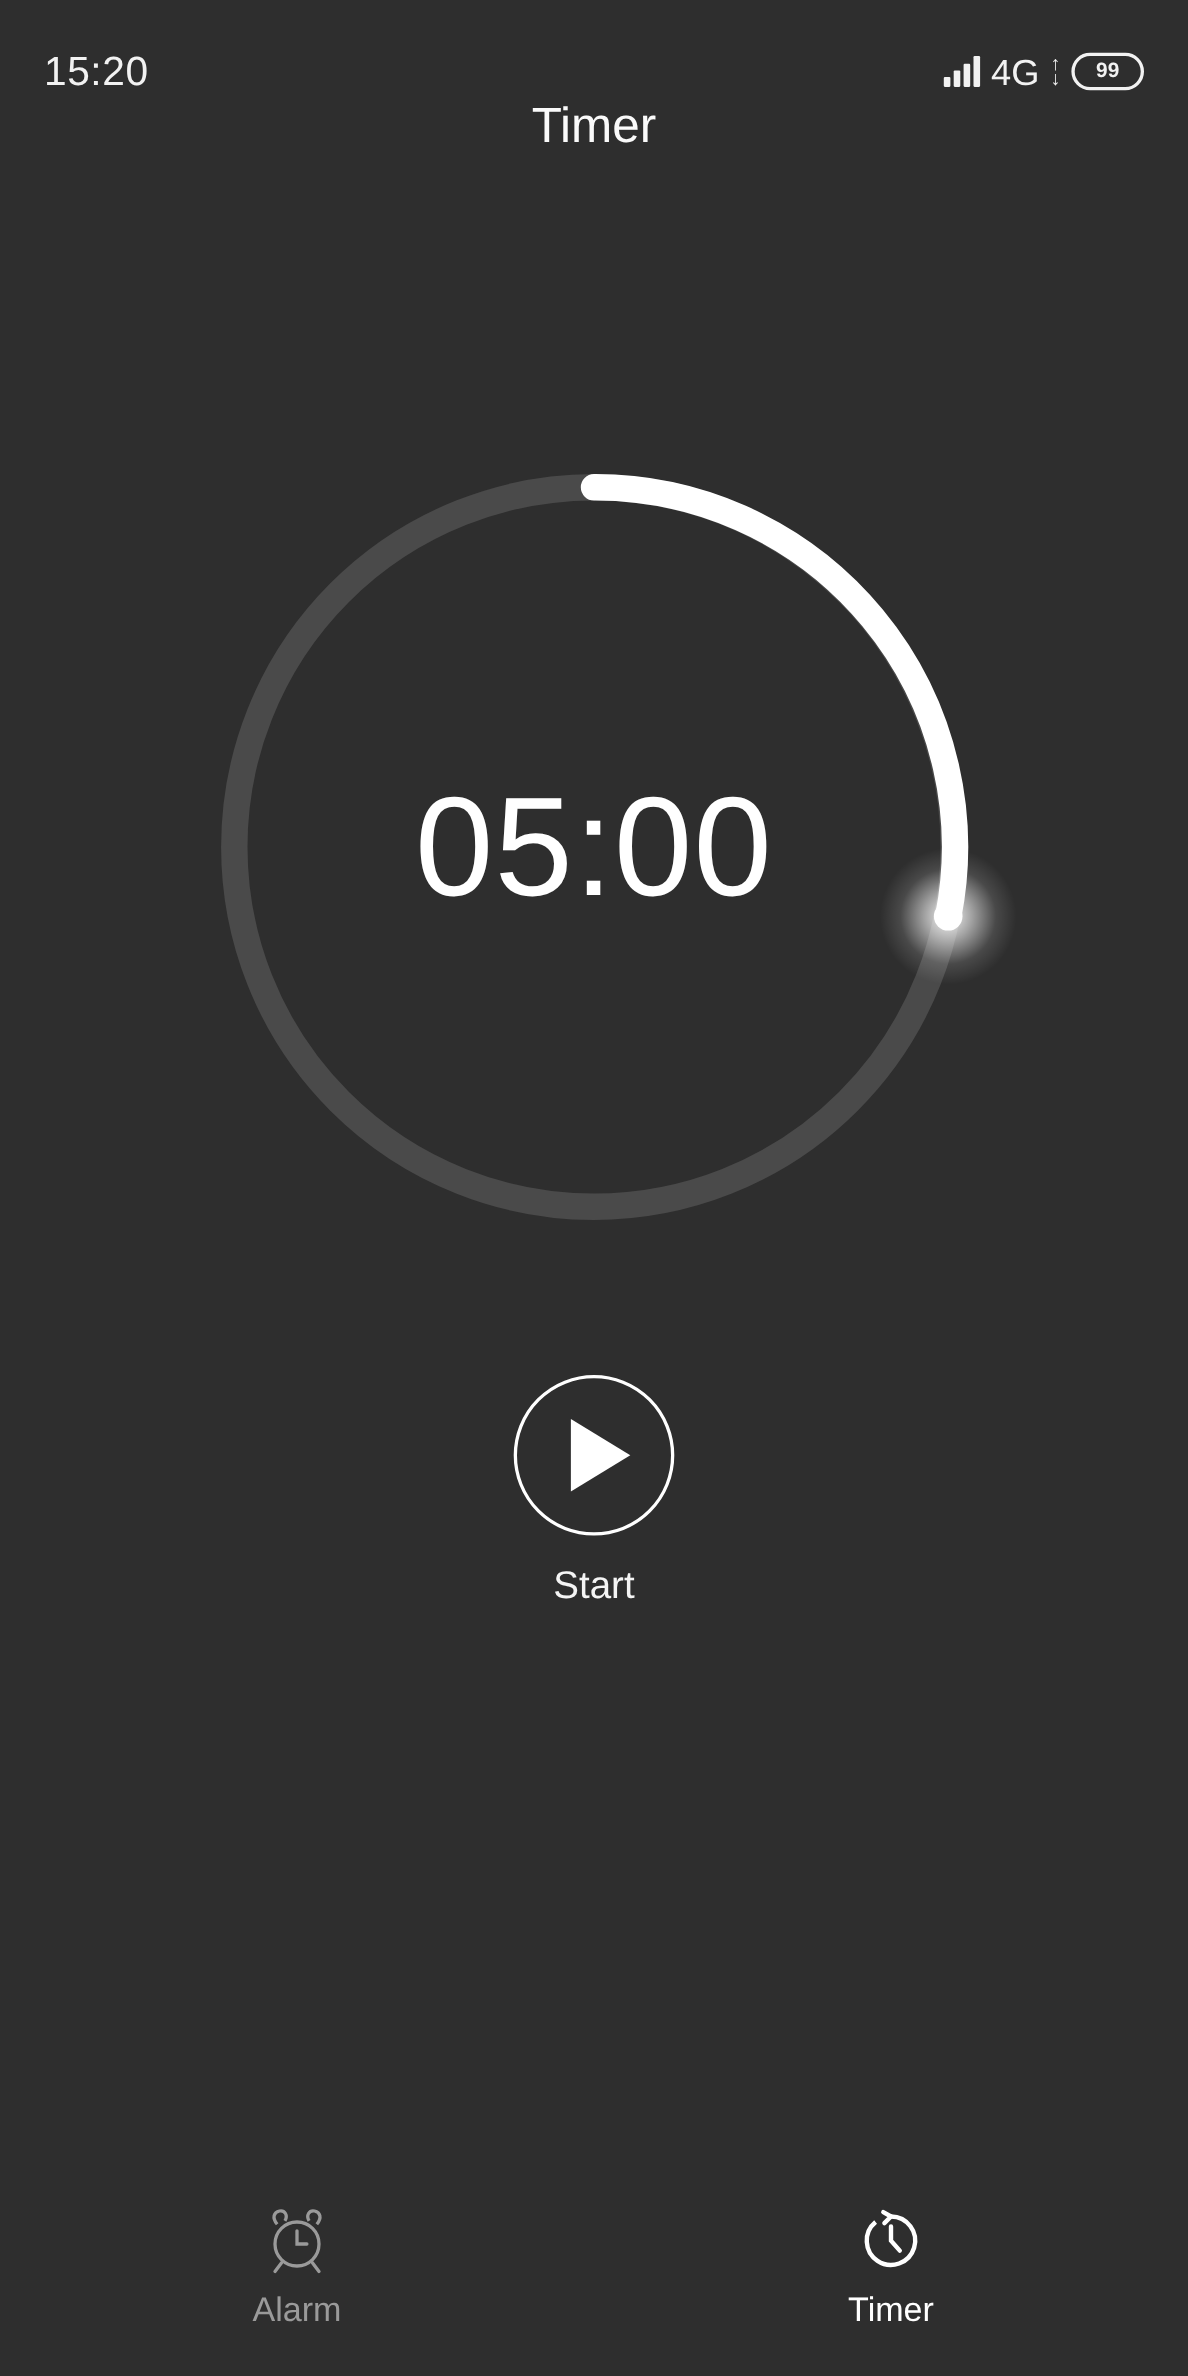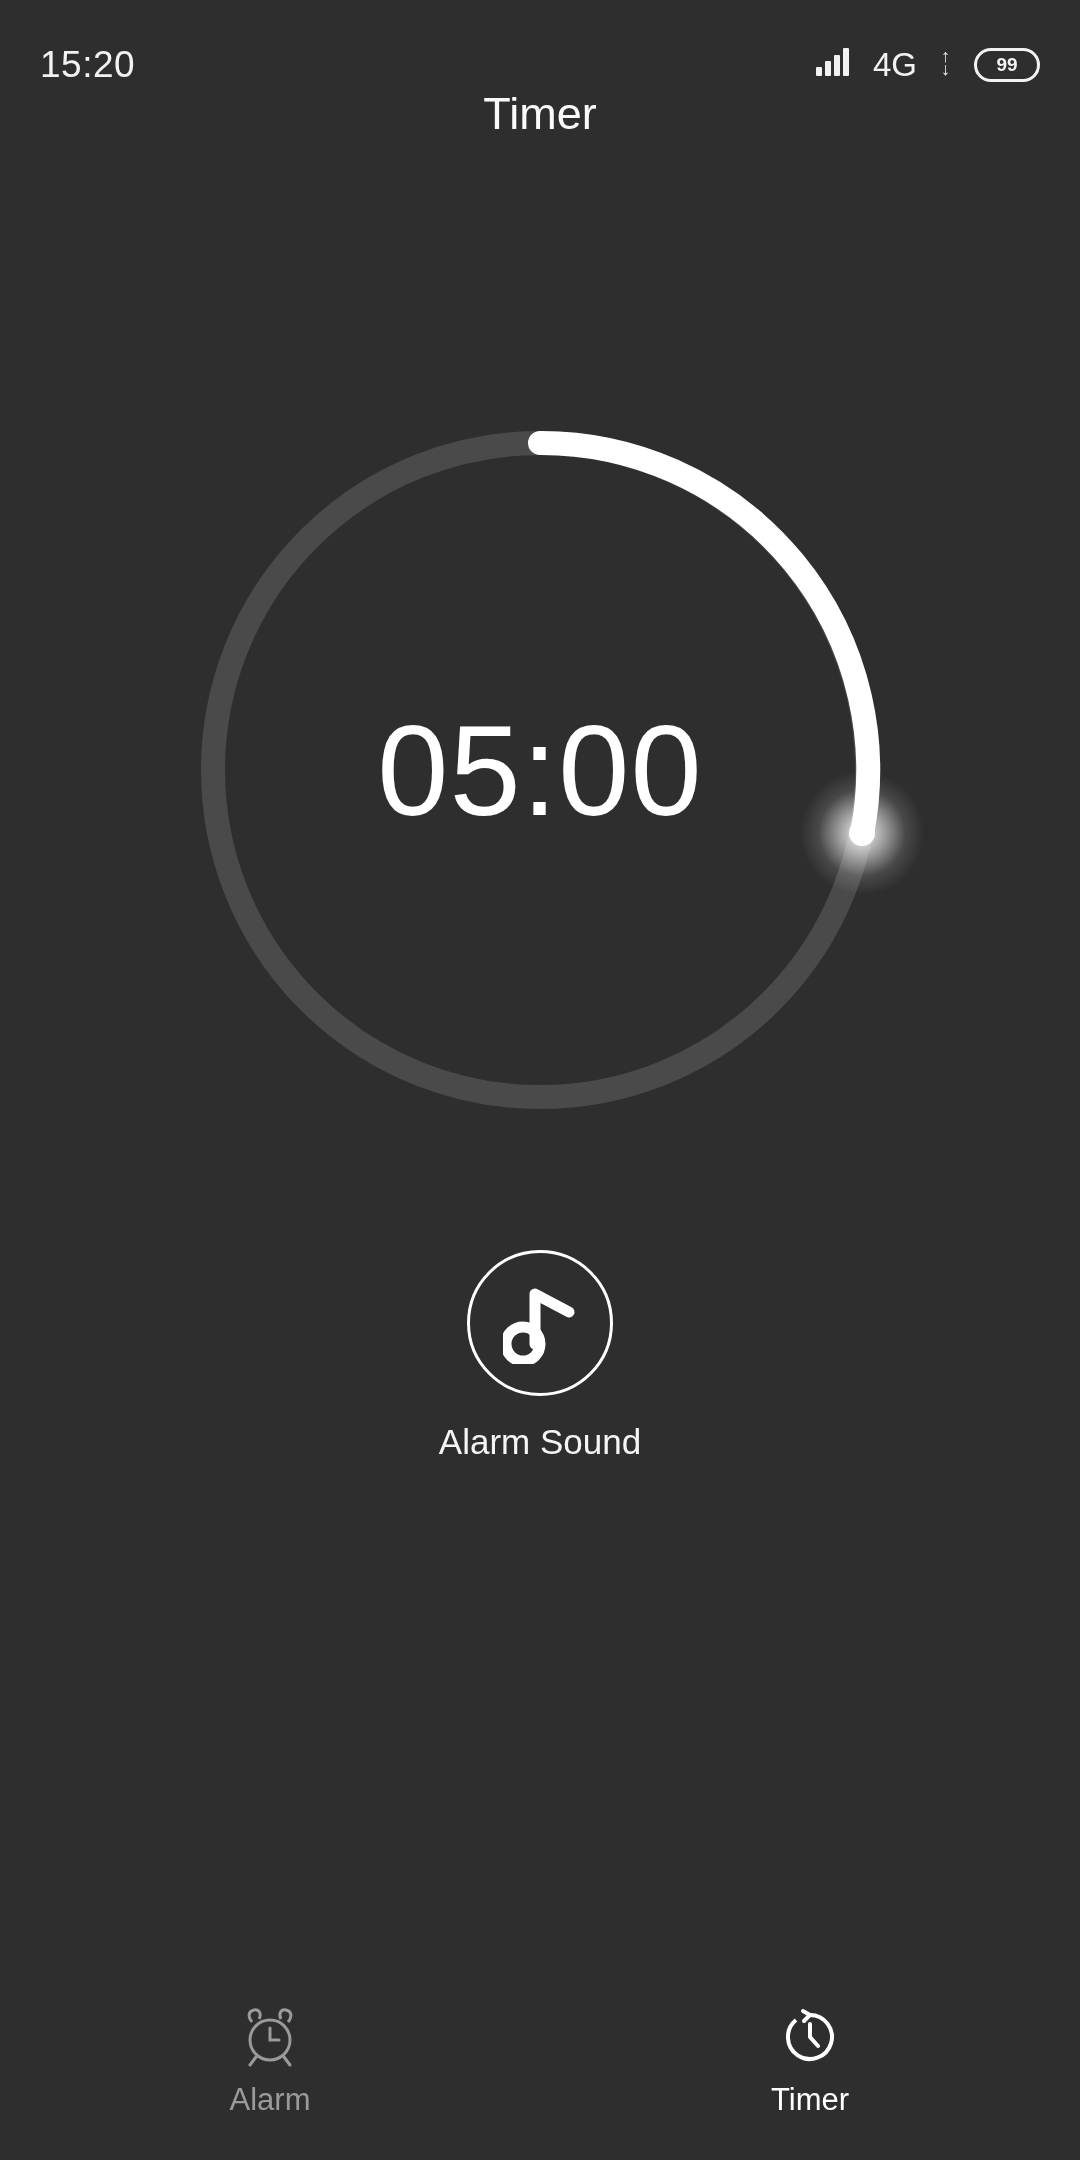--- a/index.html
+++ b/index.html
@@ -12,21 +12,21 @@
   .screen { position:relative; width:1080px; height:2160px; background:#2e2e2e; }
 
   
   .statusbar {
     position:absolute; top:0; left:0; width:1080px; height:74px;
     display:flex; align-items:center; justify-content:space-between;
     padding:0 40px;
     margin-top:28px;
   }
   .status-clock { color:#f2f2f2; font-size:37px; letter-spacing:0.5px; }
-  .status-right { display:flex; gap:24px; }
+  .status-right { display:flex; align-items:center; gap:10px; }
   .sig-bars { display:flex; align-items:flex-end; gap:3px; height:28px; }
   .sig-bars i { display:block; width:6px; background:#f2f2f2; border-radius:1px; }
   .sig-bars i:nth-child(1){ height:9px; }
   .sig-bars i:nth-child(2){ height:15px; }
   .sig-bars i:nth-child(3){ height:21px; }
   .sig-bars i:nth-child(4){ height:28px; }
   .net-label { color:#f2f2f2; font-size:33px; line-height:1; }
   .net-arrows { display:flex; flex-direction:column; align-items:center;
                 justify-content:center; height:30px; line-height:0.75;
                 color:#f2f2f2; font-size:18px; }
@@ -123,31 +123,28 @@
       <path d="M 390 63 A 327 327 0 0 1 712.1 452.8" fill="none" stroke="#ffffff" stroke-width="24" stroke-linecap="round"></path>
 
       <circle cx="712" cy="453" r="62" fill="url(#capGlow)"></circle>
       <circle cx="712" cy="453" r="13" fill="#ffffff"></circle>
     </svg>
     <div class="dial-time">05:00</div>
   </div>
 
   <div class="controls">
 
+    <div class="ctrl">
+      <div class="ctrl-circle">
+        <span class="play-tri"></span>
+      </div>
+      <div class="ctrl-label">Start</div>
+    </div>
 
 
-    <div class="ctrl">
-      <div class="ctrl-circle">
-        <svg width="74" height="82" viewBox="0 0 74 82">
-          <path d="M32 62 V12 L66 30" fill="none" stroke="#fff" stroke-width="11" stroke-linecap="round" stroke-linejoin="round"></path>
-          <circle cx="20" cy="62" r="17" fill="none" stroke="#fff" stroke-width="11"></circle>
-        </svg>
-      </div>
-      <div class="ctrl-label">Alarm Sound</div>
-    </div>
 
   </div>
 
   <div class="bottomnav">
 
     <div class="nav-item inactive">
       <svg width="62" height="62" viewBox="0 0 62 62">
         <circle cx="31" cy="34" r="20" fill="none" stroke="#9a9a9a" stroke-width="3"></circle>
         <path d="M13 16 C8 10 10 5 15 4 C20 3 23 8 20 13" fill="none" stroke="#9a9a9a" stroke-width="3"></path>
         <path d="M49 16 C54 10 52 5 47 4 C42 3 39 8 42 13" fill="none" stroke="#9a9a9a" stroke-width="3"></path>

